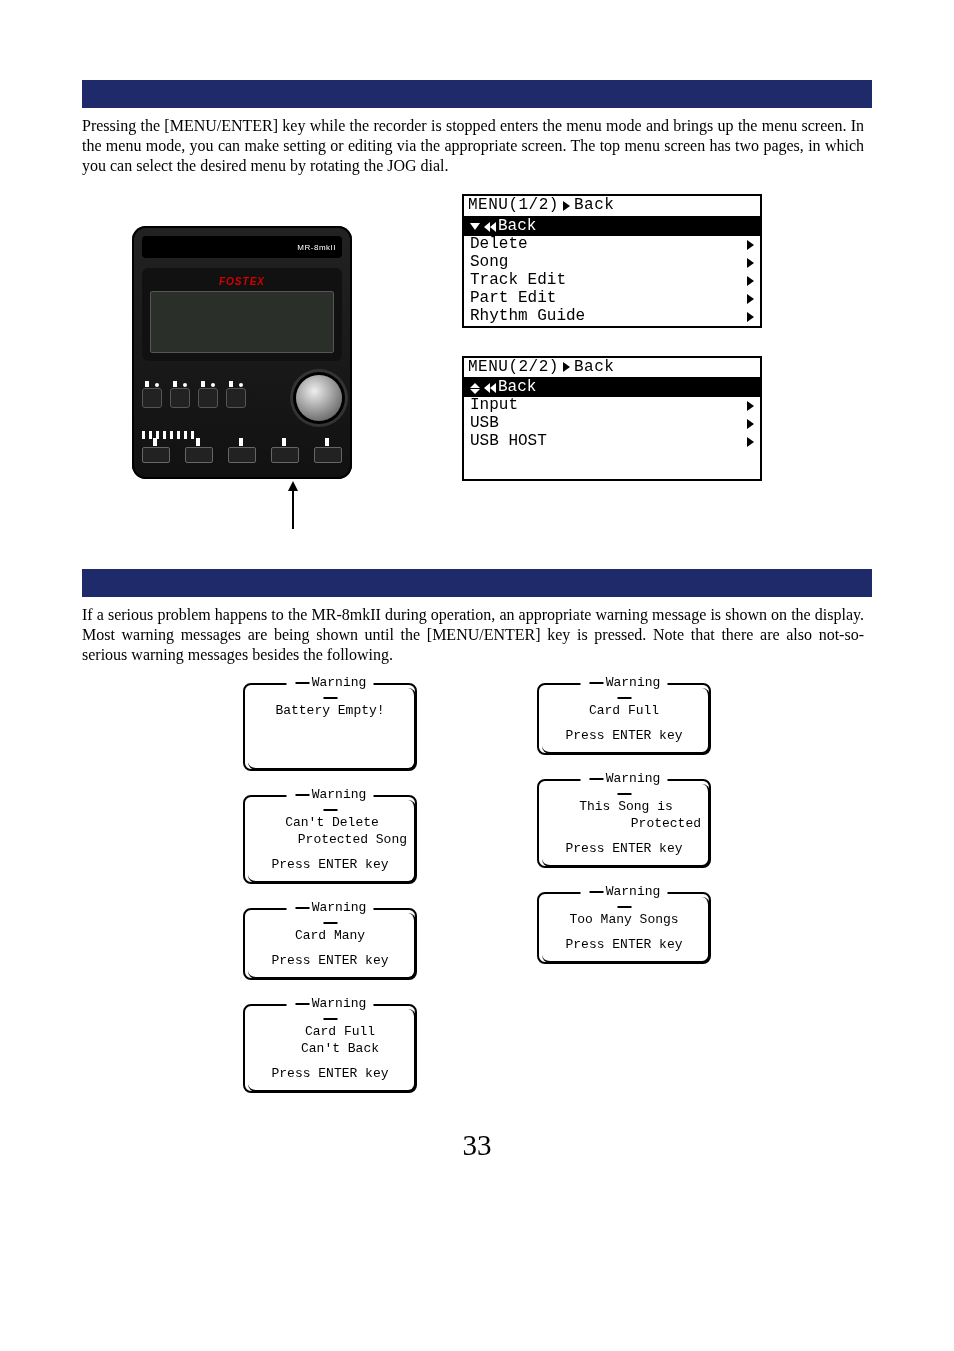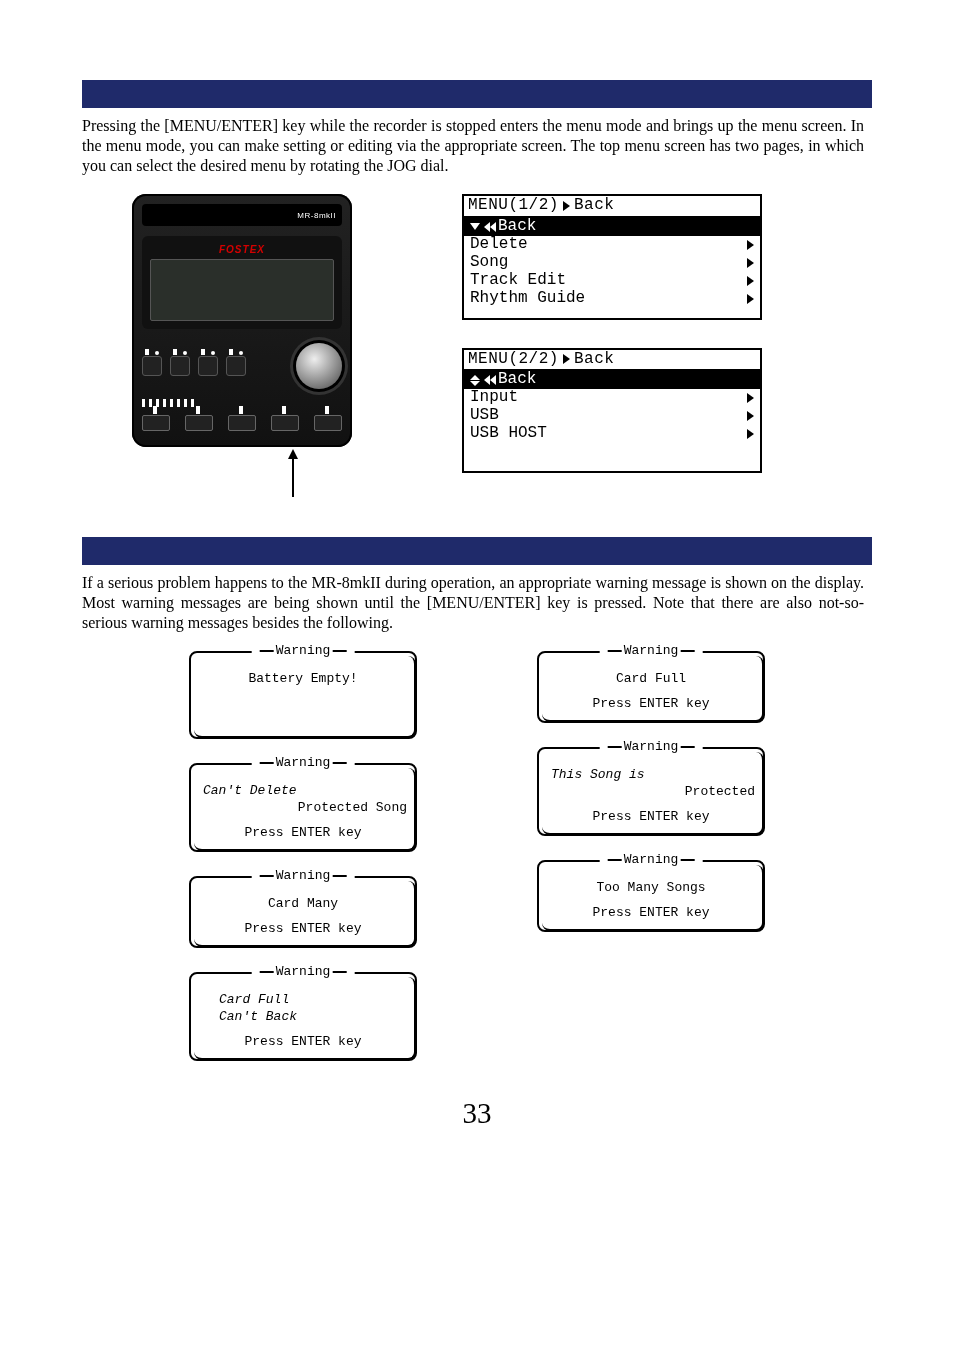--- a/index.html
+++ b/index.html
@@ -36,20 +36,21 @@
 
   
   .device-wrap { width: 220px; }
   .device {
     width: 220px;
     border-radius: 14px;
     background: linear-gradient(#222, #111);
     box-shadow: inset 0 0 0 2px #000;
     padding: 10px 10px 16px 10px;
     box-sizing: border-box;
+    margin-top: 32px;
   }
   .dev-top {
     background: #000;
     height: 22px;
     border-radius: 4px;
     display:flex; align-items:center; justify-content:flex-end;
     padding-right:6px;
     color:#fff; font-family: Arial, sans-serif; font-size:8px; letter-spacing:0.5px;
   }
   .dev-screen-frame {
@@ -138,21 +139,21 @@
   .dbl-l span { width:0;height:0;border-top:5px solid transparent;border-bottom:5px solid transparent;border-right:6px solid #fff; }
   .title-tri { width:0;height:0;border-top:5px solid transparent;border-bottom:5px solid transparent;border-left:7px solid #000; display:inline-block; margin:0 2px;}
 
   
   .warn-grid {
     display:flex; gap:120px; justify-content:center;
     margin-top: 8px;
   }
   .warn-col { display:flex; flex-direction:column; gap:24px; align-items:center; }
   .warn {
-    width: 228px;
+    width: 174px;
     font-family: "Courier New", monospace;
     font-size: 13px;
     position:relative;
     padding: 14px 10px 12px 10px;
     box-sizing:border-box;
     text-align:center;
   }
   .warn .frame {
     position:absolute; inset:0;
     border:2px solid #000;
@@ -171,21 +172,21 @@
     position:absolute; top:-8px; left:50%; transform:translateX(-50%);
     background:#fff; padding:0 6px;
   }
   .warn-label::before, .warn-label::after{
     content:""; display:inline-block; vertical-align:middle;
     width:14px; height:2px; background:#000; margin:0 2px;
   }
   .warn .line1 { margin-top: 6px; min-height:14px; }
   .warn .line2 { margin-top: 2px; min-height:14px; }
   .warn .press { margin-top: 10px; }
-  .warn .left { text-align:left; padding-left:4px;font-style:italic;}
+  .warn .left { text-align:center; padding-left:4px;}
   .warn .right-ind { text-align:right; padding-left:44px;}
 
   .page-num {
     text-align:center;
     font-size:29px;
     margin-top:36px;
   }
 </style>
 </head>
 <body>
@@ -263,20 +264,24 @@
           <div class="lcd-row">
               <span>Delete</span>
               <span class="tri-r"></span>
             </div>
           <div class="lcd-row">
               <span>Song</span>
               <span class="tri-r"></span>
             </div>
           <div class="lcd-row">
               <span>Track Edit</span>
+              <span class="tri-r"></span>
+            </div>
+          <div class="lcd-row">
+              <span>Part Edit</span>
               <span class="tri-r"></span>
             </div>
           <div class="lcd-row">
               <span>Rhythm Guide</span>
               <span class="tri-r"></span>
             </div>
         </div>
       </div>
 
       <div class="lcd">

